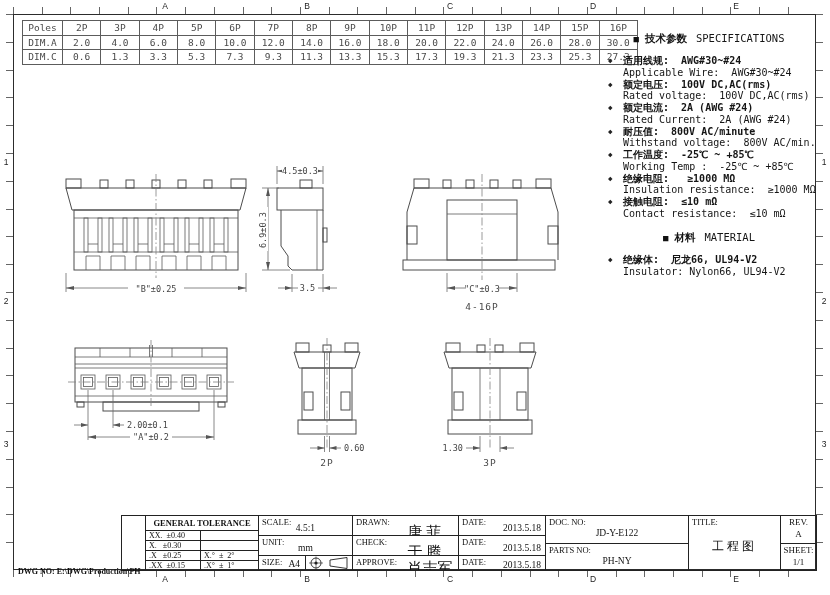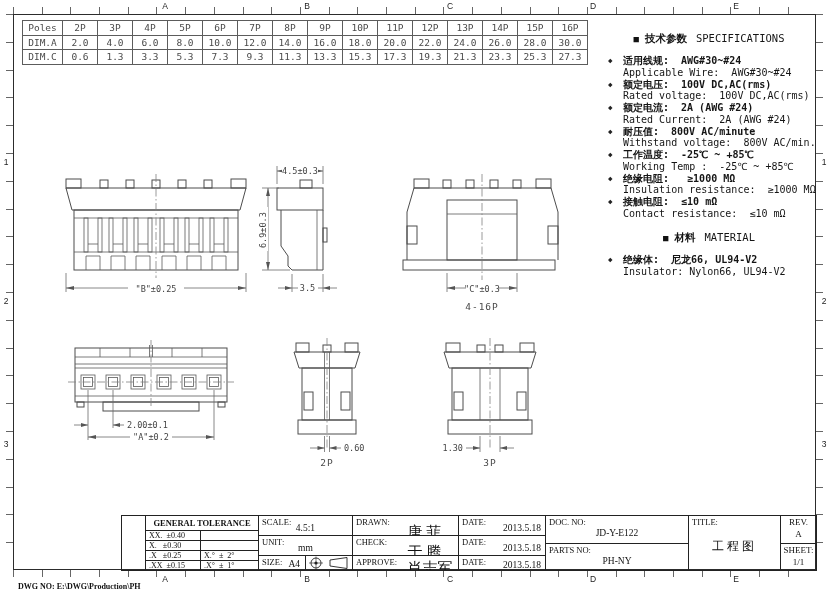--- a/index.html
+++ b/index.html
@@ -13,21 +13,21 @@
   .ts-bottom{left:13px;top:570px;width:803px;height:7px;
           background:repeating-linear-gradient(90deg,#666 0 1px,transparent 1px 28.7px);}
   .ts-left{left:6px;top:14px;width:7px;height:556px;
           background:repeating-linear-gradient(180deg,#666 0 1px,transparent 1px 27.8px);}
   .ts-right{left:816px;top:14px;width:7px;height:556px;
           background:repeating-linear-gradient(180deg,#666 0 1px,transparent 1px 27.8px);}
   .zone{position:absolute;font:8.5px "Liberation Sans",sans-serif;color:#222;
         width:12px;text-align:center;}
 
   
-  .dim-table{position:absolute;left:22px;top:20px;width:566px;border-collapse:collapse;table-layout:fixed;}
+  .dim-table{position:absolute;left:22px;top:20px;width:616px;border-collapse:collapse;table-layout:fixed;}
   .dim-table td{border:1px solid #5c5c5c;font:9.5px "DejaVu Sans Mono",monospace;
         color:#4a4a4a;text-align:center;height:13.5px;padding:0;white-space:nowrap;}
 
   
   .specs{position:absolute;left:598px;top:32px;width:222px;color:#151515;}
   .sec-title{font-size:10.5px;margin-bottom:9px;white-space:pre;text-align:center;}
   .sec-title .sq{font-size:9px;margin-right:6px;color:#111;}
   .sec-title .zh{font-weight:bold;margin-right:9px;}
   .spec-item{position:relative;padding-left:25px;line-height:11.5px;font-size:10px;margin-bottom:0.5px;}
   .spec-item .bullet{position:absolute;left:10px;top:0;font-size:7.5px;color:#222;}
@@ -53,21 +53,21 @@
   .tb .c{position:absolute;box-sizing:border-box;border-right:1px solid #222;
          border-bottom:1px solid #222;overflow:hidden;}
   .tb .lbl{position:absolute;top:1px;left:3px;font-size:8.5px;}
   .tb .vc{position:absolute;left:0;right:0;top:7px;text-align:center;font-size:9.5px;}
   .tb .vn{position:absolute;left:52%;top:7px;font-size:15px;}
   .tb .va{position:absolute;right:5px;bottom:1px;font-size:9.5px;}
   .tb .tolh{font-size:8.5px;font-weight:bold;text-align:center;line-height:14px;}
   .tb .tolc{font-size:8px;line-height:9px;padding-left:3px;white-space:pre;}
   .tb .ttl{position:absolute;left:0;right:0;top:22px;text-align:center;font-size:12px;letter-spacing:3px;}
   .tb .st2{position:absolute;left:0;right:0;text-align:center;font-size:9px;}
-  .footer-dwg{position:absolute;left:18px;top:582px;font:bold 8px "Liberation Serif",serif;color:#111;text-align:center;}
+  .footer-dwg{position:absolute;left:18px;top:567px;font:bold 8px "Liberation Serif",serif;color:#111;text-align:center;}
 </style>
 </head>
 <body>
 
 <div class="frame"></div>
 <div class="tickstrip ts-top"></div>
 <div class="tickstrip ts-bottom"></div>
 <div class="tickstrip ts-left"></div>
 <div class="tickstrip ts-right"></div>
 

